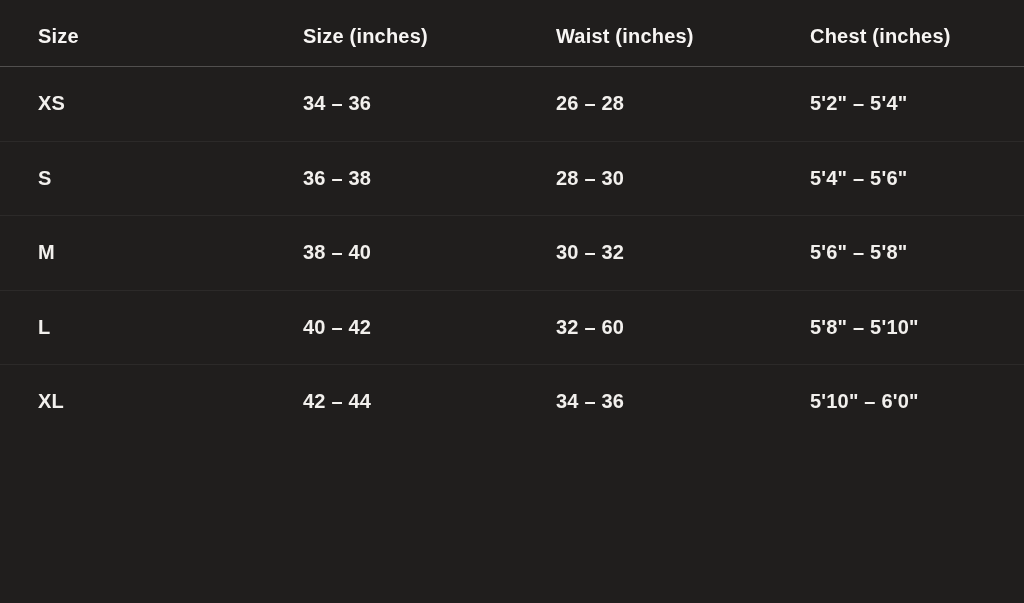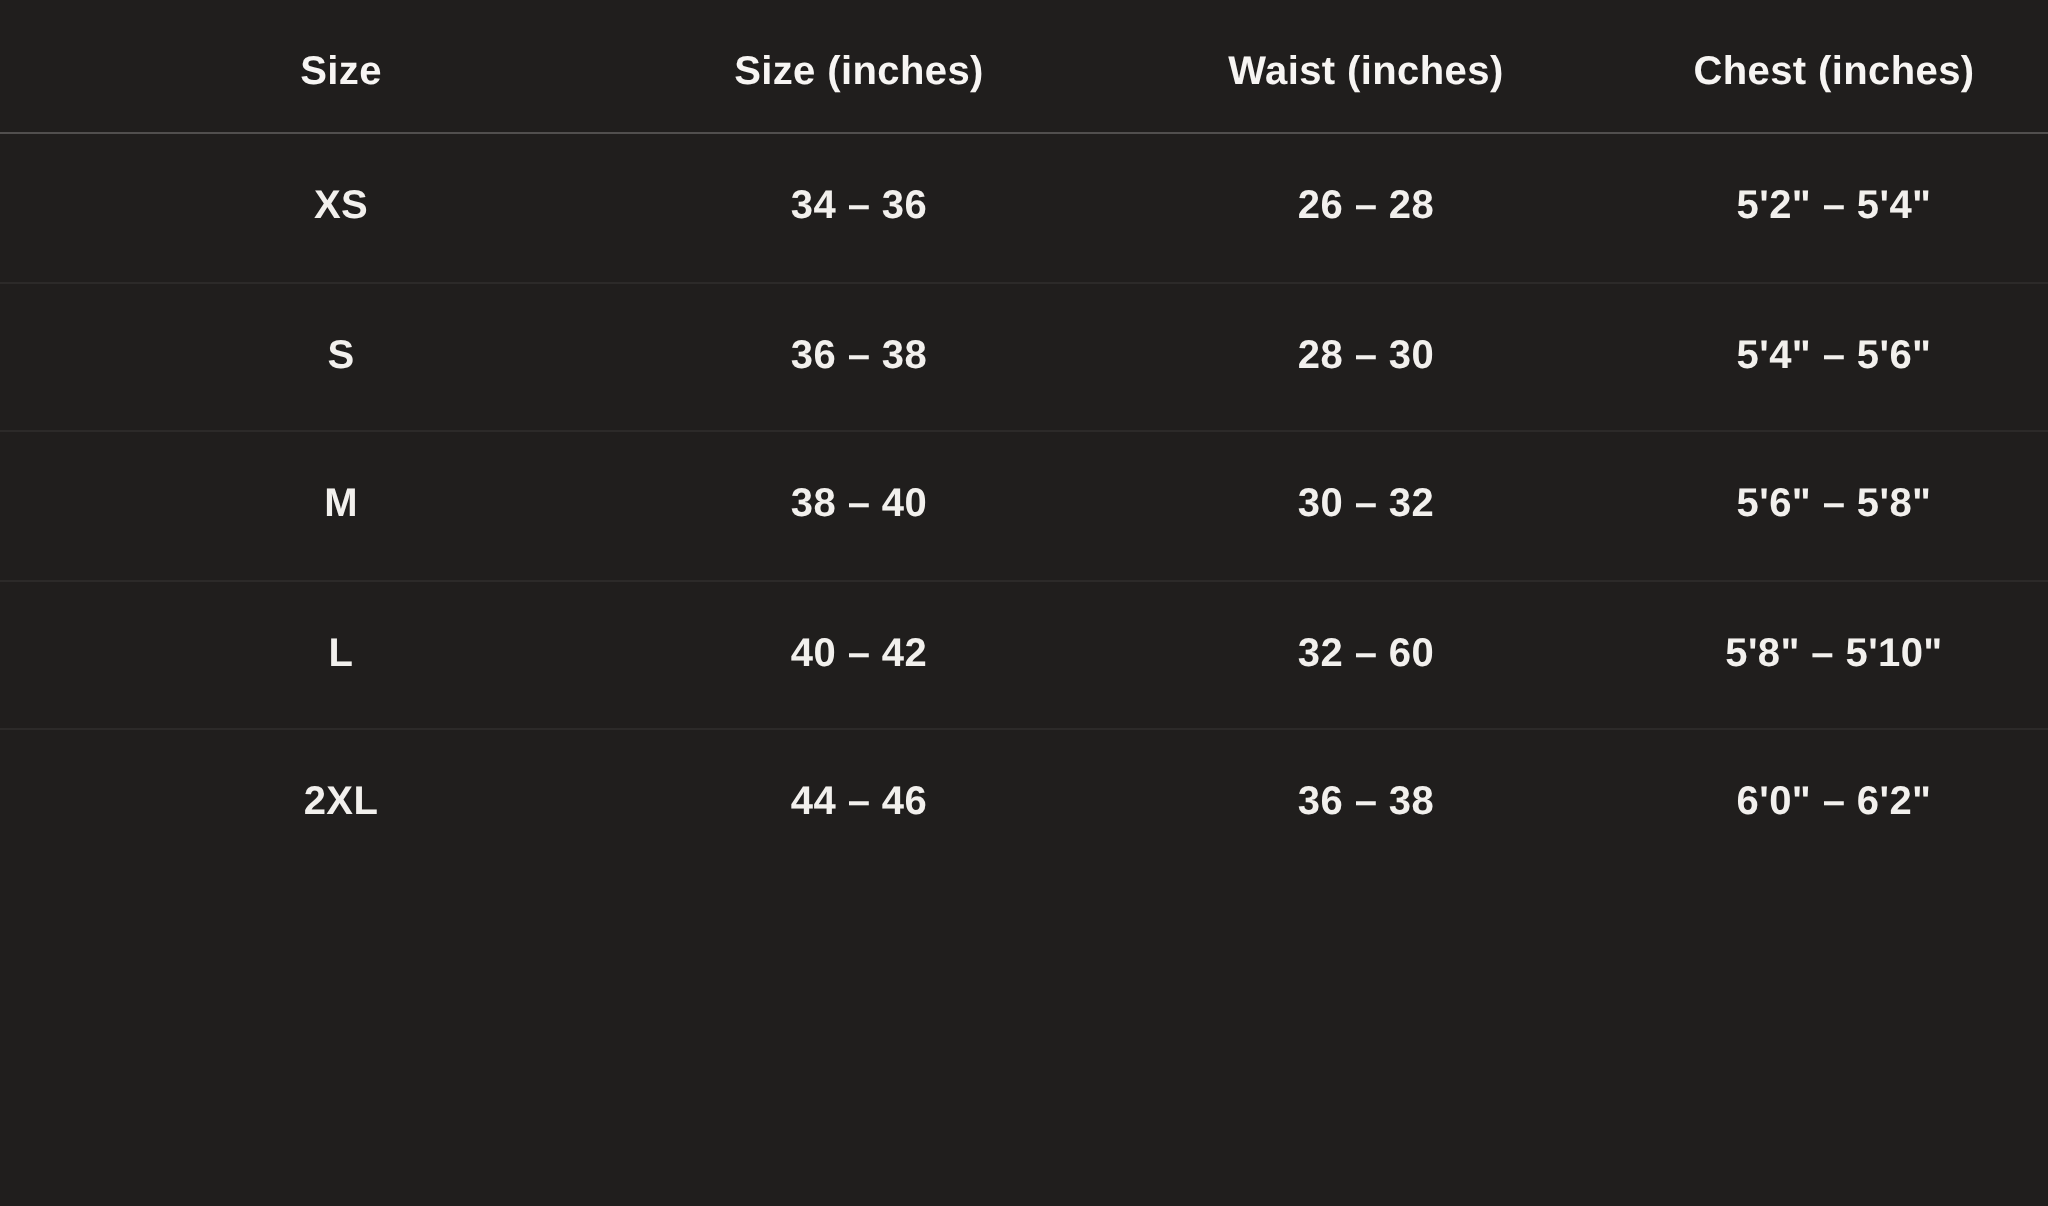--- a/index.html
+++ b/index.html
@@ -17,21 +17,21 @@
   table.size-chart {
     border-collapse: collapse;
     table-layout: fixed;
     width: 1024px;
   }
   col.c1 { width: 303px; }
   col.c2 { width: 253px; }
   col.c3 { width: 254px; }
   col.c4 { width: 214px; }
   th, td {
-    text-align: center;
+    text-align: left;
     vertical-align: middle;
     padding: 0;
     white-space: nowrap;
     font-size: 20px;
     letter-spacing: 0.2px;
   }
   th {
     font-weight: 700;
     height: 60px;
     padding-top: 6px;
@@ -88,19 +88,19 @@
       <td>30 – 32</td>
       <td>5'6" – 5'8"</td>
     </tr>
     <tr>
       <td>L</td>
       <td>40 – 42</td>
       <td>32 – 60</td>
       <td>5'8" – 5'10"</td>
     </tr>
     <tr>
-      <td>2XL</td>
-      <td>44 – 46</td>
-      <td>36 – 38</td>
-      <td>6'0" – 6'2"</td>
+      <td>XL</td>
+      <td>42 – 44</td>
+      <td>34 – 36</td>
+      <td>5'10" – 6'0"</td>
     </tr>
   </tbody>
 </table>
 
 </body></html>

